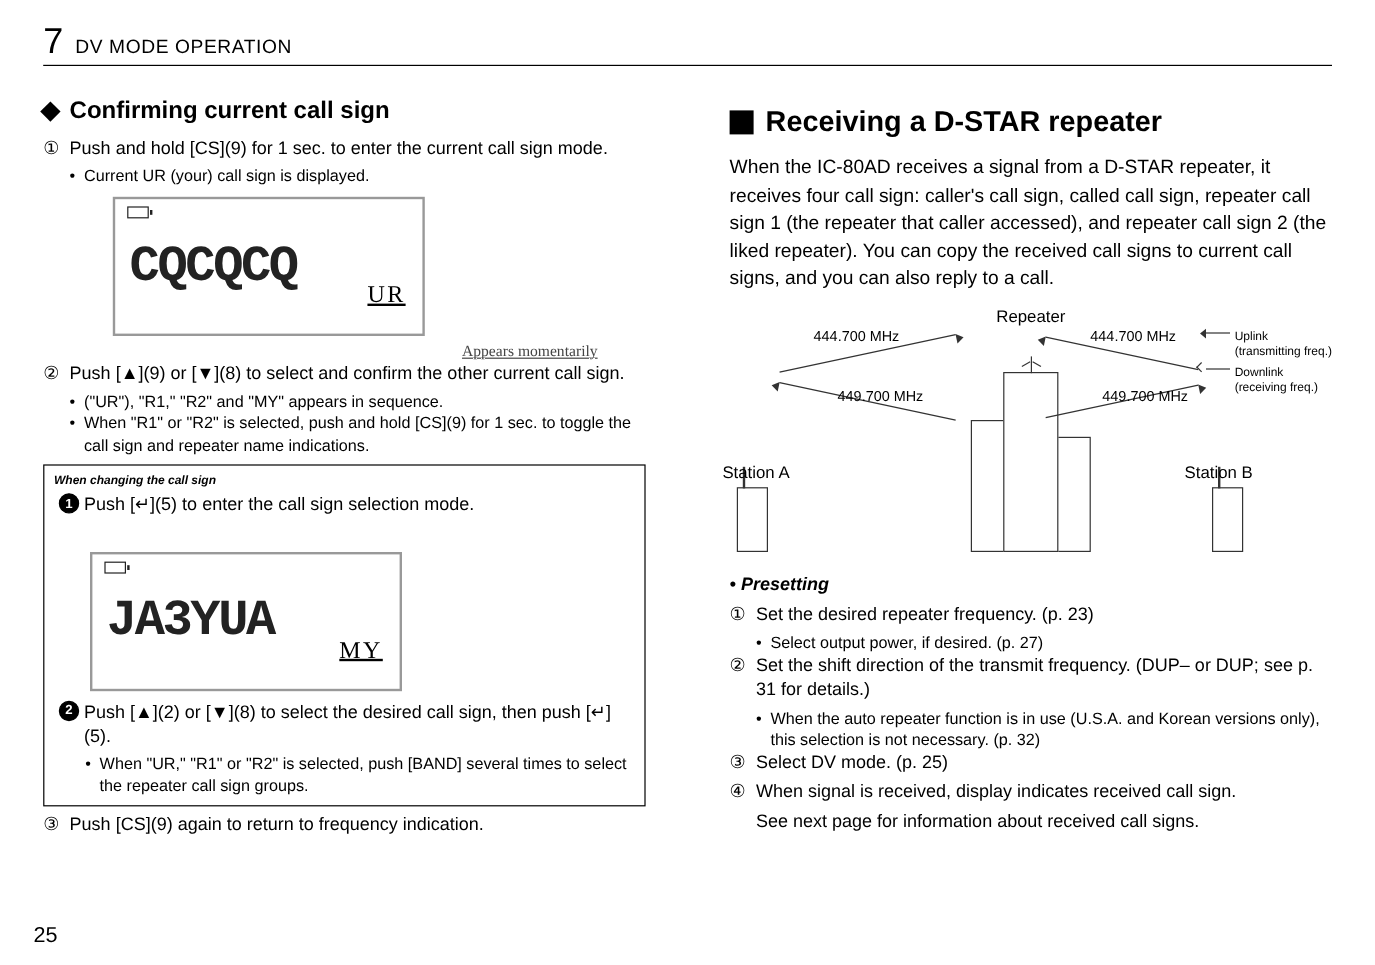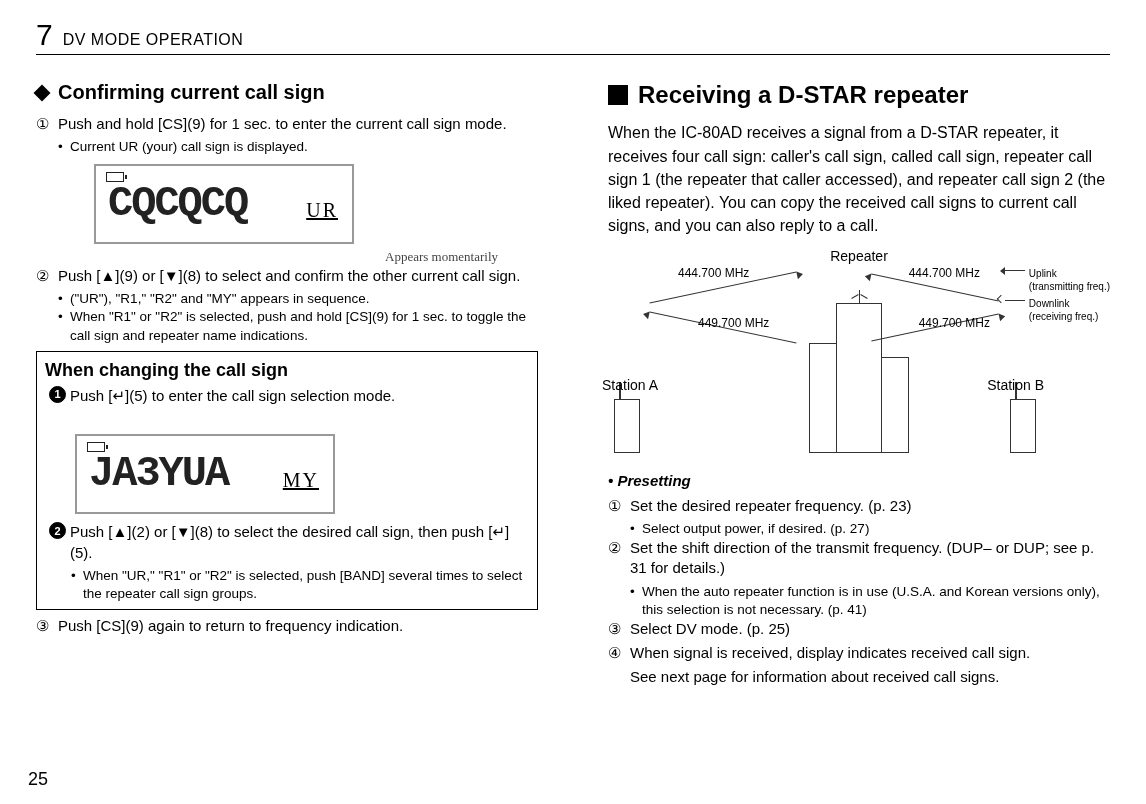--- a/index.html
+++ b/index.html
@@ -30,20 +30,21 @@
     font-weight: 400;
     margin-right: 10px;
   }
   .chaptitle {
     font-size: 16px;
     letter-spacing: 0.5px;
   }
   .cols {
     display: flex;
     gap: 70px;
+    align-items: center;
   }
   .col {
     flex: 1 1 50%;
     font-size: 15px;
     line-height: 1.35;
   }
   .sect-diamond {
     display: flex;
     align-items: center;
     font-size: 20px;
@@ -83,21 +84,21 @@
     display: flex;
     margin-left: 22px;
     font-size: 13.5px;
   }
   .bullet .dot {
     width: 12px;
     flex-shrink: 0;
   }
   .lcd-box {
     width: 260px;
-    height: 80px;
+    height: 116px;
     border: 2px solid #999;
     margin: 8px auto 8px 58px;
     position: relative;
     display: flex;
     align-items: center;
     padding-left: 12px;
     gap: 4px;
   }
   .lcd-seg {
     font-family: "Courier New", monospace;
@@ -133,29 +134,31 @@
     height: 4px;
     background: #222;
   }
   .anno {
     font-family: "Comic Sans MS", cursive;
     font-size: 13px;
     color: #444;
     text-align: right;
     margin-right: 40px;
     margin-top: -4px;
+    text-decoration: underline;
   }
   .box {
     border: 1.5px solid #000;
     padding: 6px 8px;
     margin: 6px 0;
   }
   .box-title {
     font-weight: bold;
-    font-size: 18px;
+    font-style: italic;
+    font-size: 10px;
     margin-bottom: 4px;
   }
   .circ {
     display: inline-flex;
     width: 17px;
     height: 17px;
     border: 1.5px solid #000;
     border-radius: 50%;
     align-items: center;
     justify-content: center;
@@ -455,21 +458,21 @@
         <span class="dot">•</span>
         <span>Select output power, if desired. (p. 27)</span>
       </div>
 
       <div class="step">
         <span class="num">②</span>
         <span class="content">Set the shift direction of the transmit frequency. (DUP– or DUP; see p. 31 for details.)</span>
       </div>
       <div class="bullet">
         <span class="dot">•</span>
-        <span>When the auto repeater function is in use (U.S.A. and Korean versions only), this selection is not necessary. (p. 41)</span>
+        <span>When the auto repeater function is in use (U.S.A. and Korean versions only), this selection is not necessary. (p. 32)</span>
       </div>
 
       <div class="step">
         <span class="num">③</span>
         <span class="content">Select DV mode. (p. 25)</span>
       </div>
 
       <div class="step">
         <span class="num">④</span>
         <span class="content">When signal is received, display indicates received call sign.</span>

